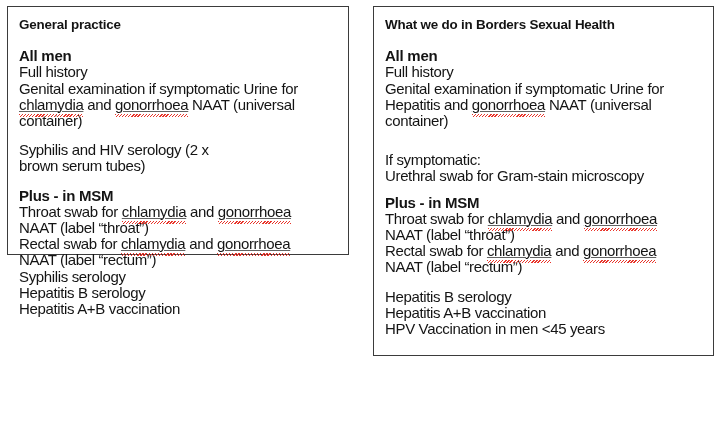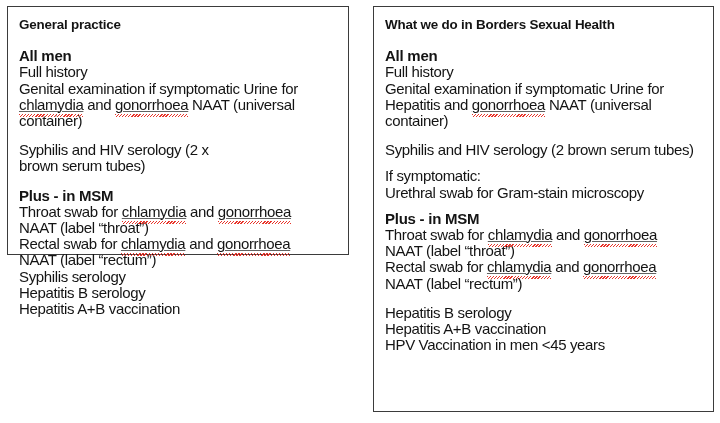--- a/index.html
+++ b/index.html
@@ -27,21 +27,21 @@
     left: 7px;
     top: 6px;
     width: 342px;
     height: 249px;
   }
 
   #panel-borders {
     left: 373px;
     top: 6px;
     width: 341px;
-    height: 406px;
+    height: 350px;
   }
 
   .panel-inner {
     padding: 10px 9px 0 11px;
   }
 
   .line {
     font-size: 15px;
     line-height: 16.2px;
     letter-spacing: -0.35px;
@@ -132,21 +132,20 @@
     <div class="spacer-lg"></div>
 
     <div class="line bold">All men</div>
     <div class="line">Full history</div>
     <div class="line">Genital examination if symptomatic Urine for</div>
     <div class="line"><span>Hepatitis and </span><span class="sp">gonorrhoea</span><span> NAAT (universal</span></div>
     <div class="line">container)</div>
 
     <div class="spacer-md"></div>
 
-    <div class="line">Syphilis and HIV serology (2 brown serum tubes)</div>
 
     <div class="spacer-sm"></div>
 
     <div class="line">If symptomatic:</div>
     <div class="line">Urethral swab for Gram-stain microscopy</div>
 
     <div class="spacer-sm"></div>
 
     <div class="line bold">Plus - in MSM</div>
     <div class="line"><span>Throat swab for </span><span class="sp">chlamydia</span><span> and </span><span class="sp">gonorrhoea</span></div>

